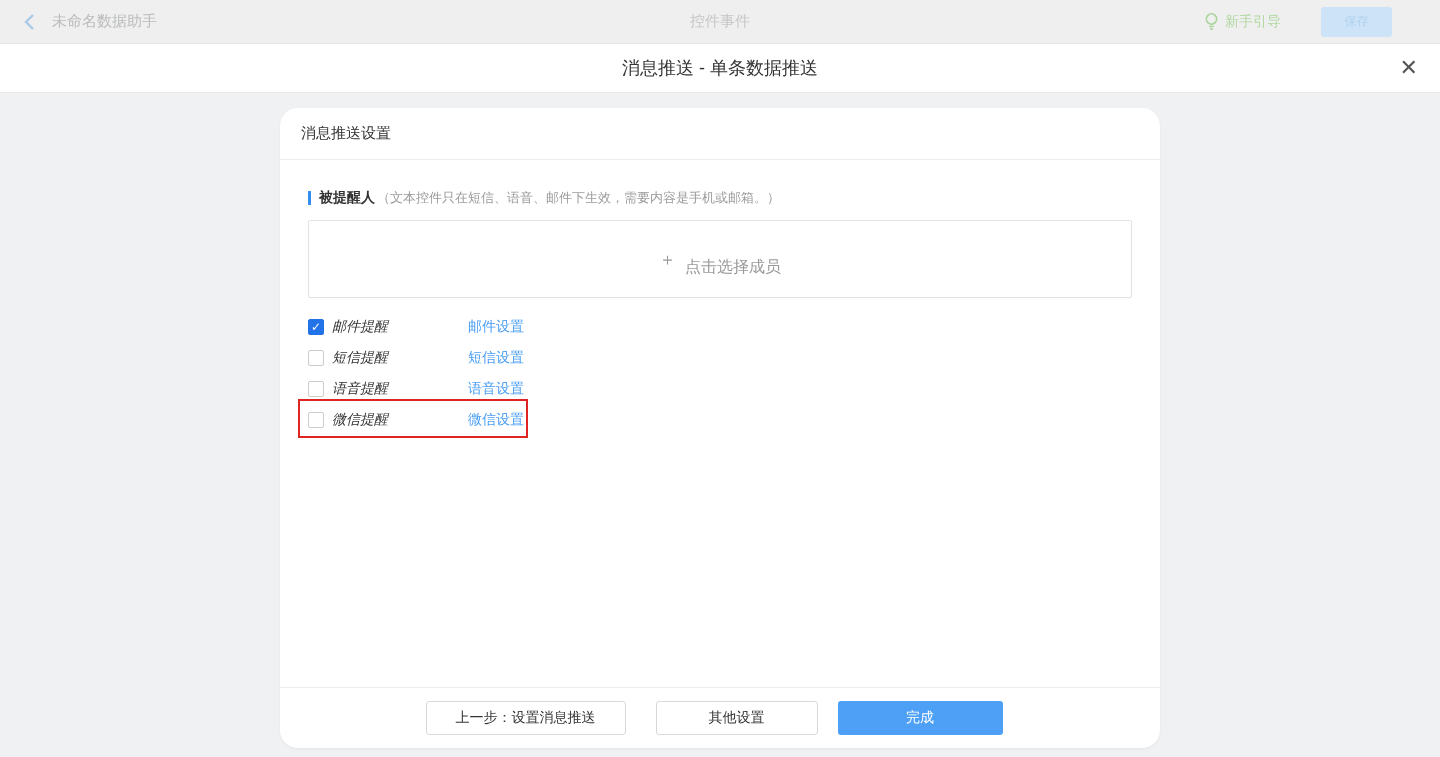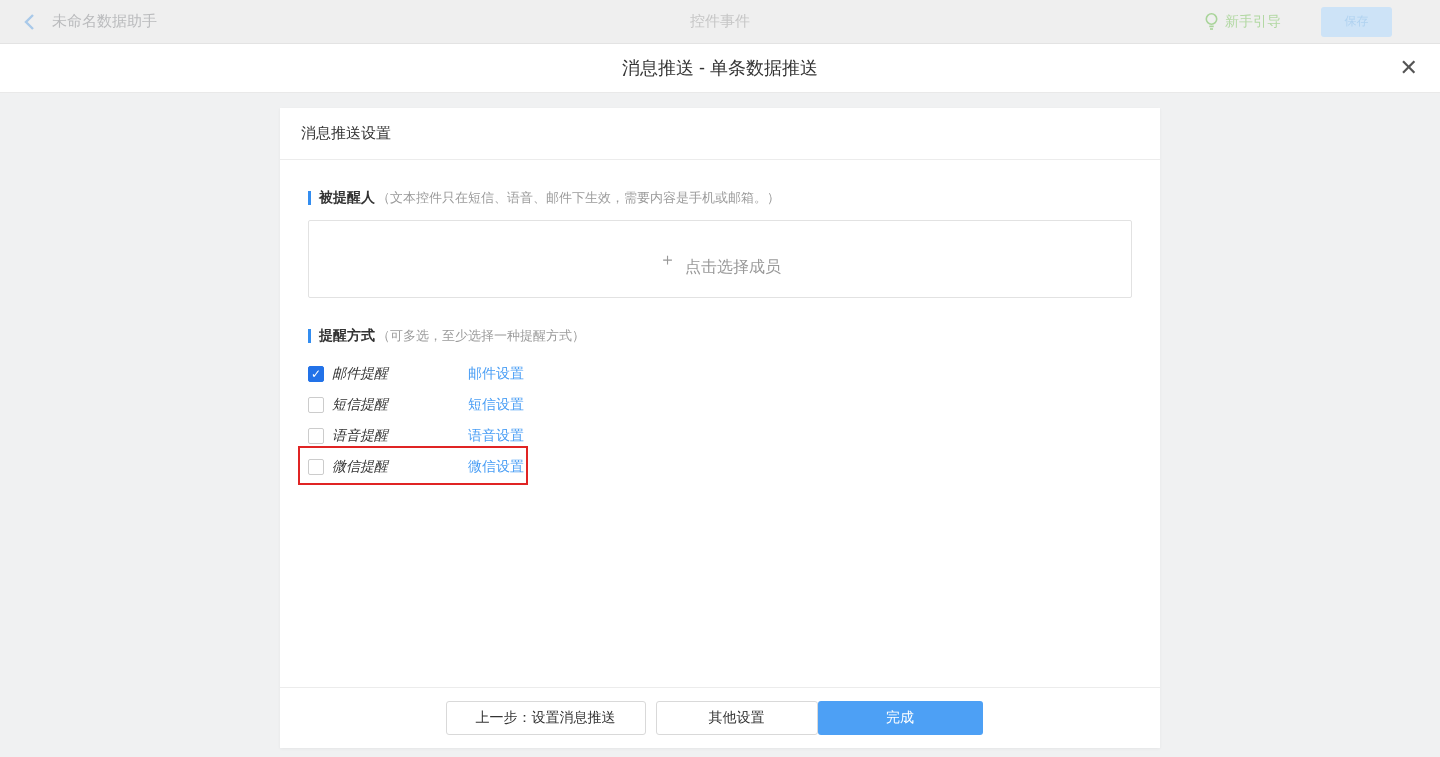--- a/index.html
+++ b/index.html
@@ -25,21 +25,21 @@
   
   .modal-head { position:absolute; top:44px; left:0; width:1440px; height:49px;
     background:#ffffff; border-bottom:1px solid #e9e9e9;
     display:flex; align-items:center; justify-content:center; }
   .modal-title { font-size:18px; color:#333; }
   .close-x { position:absolute; right:22px; top:10px; font-size:22px; color:#555;
     background:none; border:none; cursor:pointer; line-height:28px; }
 
   
   .card { position:absolute; left:280px; top:108px; width:880px; height:640px;
-    background:#fff; border-radius:0; box-shadow:0 1px 3px rgba(0,0,0,0.05); }
+    background:#fff; border-radius:18px; box-shadow:0 1px 3px rgba(0,0,0,0.05); }
   .card-head { height:52px; display:flex; align-items:center; padding-left:21px;
     font-size:15px; color:#333; border-bottom:1px solid #ececec; }
   .card-body { padding:0 28px; }
 
   .sec-label { display:flex; align-items:center; }
   .sec-label.first { margin-top:29px; }
   .sec-label.second { margin-top:29px; }
   .sec-bar { width:3px; height:14px; background:#338df0; margin-right:8px; }
   .sec-title { font-size:14px; font-weight:bold; color:#333; }
   .sec-note { font-size:13px; color:#9b9b9b; margin-left:2px; }
@@ -57,21 +57,21 @@
     font-size:12px; color:#fff; cursor:pointer; flex:0 0 16px; }
   .cb.checked { background:#2272e8; border-color:#2272e8; }
   .opt-label { margin-left:8px; width:136px; font-size:14px; color:#333;font-style:italic; }
   .opt-link { font-size:14px; color:#4a9ef5; text-decoration:none; cursor:pointer; }
   .opt-row.highlight .hl { position:absolute; left:-10px; top:-5px; width:230px;
     height:39px; border:2px solid #e02424; pointer-events:none; }
 
   
   .card-foot { position:absolute; left:0; bottom:0; width:100%; height:61px;
     border-top:1px solid #ececec; display:flex; align-items:center;
-    justify-content:center; }
+    justify-content:center;gap:20px; }
   .btn { height:34px; font-size:14px; border-radius:3px; cursor:pointer; }
   .btn.ghost { background:#fff; border:1px solid #d9d9d9; color:#333; }
   .btn-prev { width:200px; margin-right:10px; }
   .btn-done { width:165px; background:#4da0f5; border:none; color:#fff; margin-right:12px; }
   .btn-other { width:162px; }
 </style>
 </head>
 <body>
 
 <div class="screen">
@@ -113,25 +113,20 @@
         <span class="sec-bar"></span>
         <span class="sec-title">被提醒人</span>
         <span class="sec-note">（文本控件只在短信、语音、邮件下生效，需要内容是手机或邮箱。）</span>
       </div>
 
       <div class="member-box">
         <span class="plus-ic">＋</span>
         <span class="member-text">点击选择成员</span>
       </div>
 
-      <div class="sec-label second">
-        <span class="sec-bar"></span>
-        <span class="sec-title">提醒方式</span>
-        <span class="sec-note">（可多选，至少选择一种提醒方式）</span>
-      </div>
 
       <div class="opt-list">
           <div class="opt-row">
             <span class="cb checked">✓</span>
             <span class="opt-label">邮件提醒</span>
             <a class="opt-link">邮件设置</a>
           </div>
           <div class="opt-row">
             <span class="cb"></span>
             <span class="opt-label">短信提醒</span>

